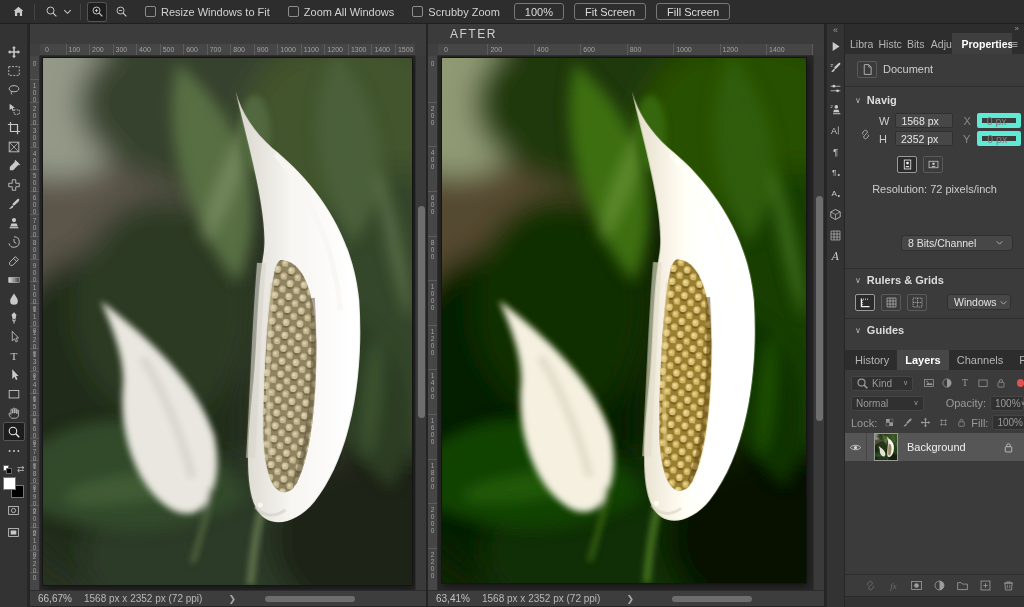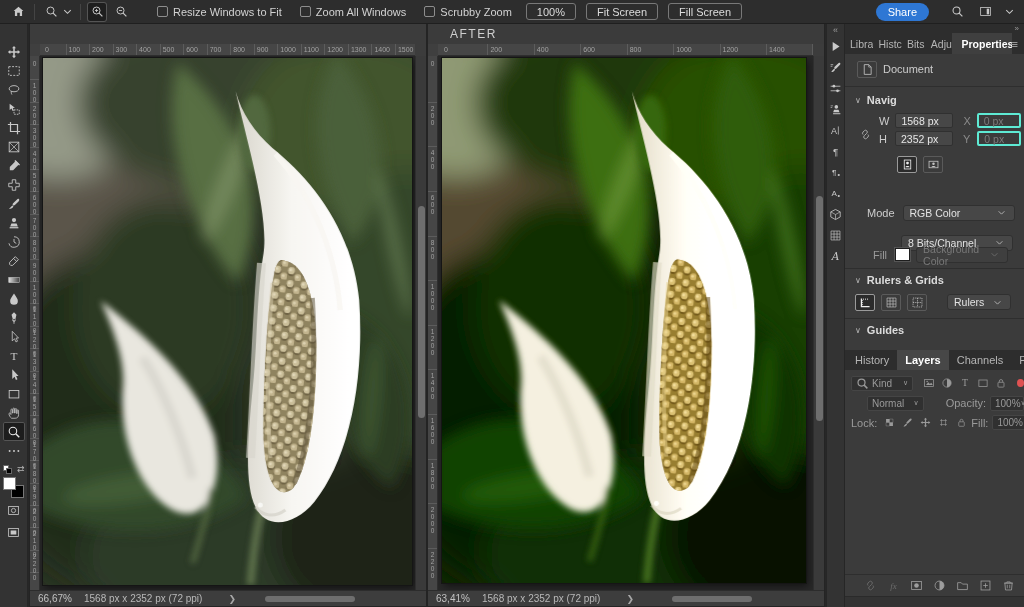--- a/index.html
+++ b/index.html
@@ -87,21 +87,21 @@
   .ptab.active{background:#3f3f3f;color:#fff;font-weight:bold;padding:0 9px;}
   .pmenu{margin-left:auto;color:#b5b5b5;display:flex;align-items:center;padding-right:6px;font-size:11px;}
   .pbody{position:absolute;left:0;top:30px;right:0;bottom:0;text-decoration:underline;}
   .prow{position:absolute;left:0;right:0;display:flex;align-items:center;}
   .pdivider{position:absolute;left:0;right:0;height:1px;background:#2e2e2e;}
   .sechead{font-weight:bold;color:#dcdcdc;font-size:11px;}
   .chevsm{color:#b5b5b5;font-size:8px;margin:0 6px 0 10px;}
   .plabel{color:#cdcdcd;}
   .pfield{height:15px;background:#474747;border:1px solid #303030;border-radius:2px;color:#e6e6e6;
           display:flex;align-items:center;padding:0 5px;font-size:10.5px;}
-  .pfield.disabled{background:transparent;border:2px solid #5eead4;color:#7c7c7c;}
+  .pfield.disabled{background:transparent;border:5px solid #5eead4;color:#7c7c7c;}
   .pdrop{height:16px;background:#474747;border:1px solid #303030;border-radius:3px;color:#e2e2e2;
          display:flex;align-items:center;padding:0 6px;font-size:10.5px;}
   .pdrop .dchev{margin-left:auto;color:#b0b0b0;}
   .pdrop.disabled{background:#3f3f3f;color:#787878;}
   .pdrop.disabled .dchev{color:#6a6a6a;}
   .squarebtn{width:20px;height:17px;border:1px solid #5a5a5a;border-radius:2px;display:flex;
              align-items:center;justify-content:center;color:#c5c5c5;margin-right:6px;background:transparent;}
   .squarebtn.active{background:#2b2b2b;border-color:#9a9a9a;color:#efefef;}
   .fillswatch{width:15px;height:13px;background:#fff;border:1px solid #1e1e1e;box-shadow:0 0 0 1px #555;}
 
@@ -223,55 +223,35 @@
           <path d="M4.9 6.8h3.8M6.8 4.9v3.8" stroke="currentColor" stroke-width="1.1"></path>
         </svg>
       </span>
     <span class="iconbtn" style="margin-left:4px">
         <svg viewBox="0 0 16 16" width="13" height="13" aria-hidden="true">
           <circle cx="6.8" cy="6.8" r="4.3" fill="none" stroke="currentColor" stroke-width="1.2"></circle>
           <path d="M10 10 14 14" stroke="currentColor" stroke-width="1.6"></path>
           <path d="M4.9 6.8h3.8" stroke="currentColor" stroke-width="1.1"></path>
         </svg>
       </span>
-    <label class="cb" style="margin-left:26px">
+    <label class="cb" style="margin-left:14px">
       <span class="box"></span>
       <span>Resize Windows to Fit</span>
     </label>
     <label class="cb">
       <span class="box"></span>
       <span>Zoom All Windows</span>
     </label>
     <label class="cb">
       <span class="box"></span>
       <span>Scrubby Zoom</span>
     </label>
     <button class="optbtn">100%</button>
     <button class="optbtn">Fit Screen</button>
     <button class="optbtn">Fill Screen</button>
-    <div class="appbar-right">
-      <span class="share" id="share-btn" style="background: rgb(46, 119, 212);">Share</span>
-      <span class="iconbtn">
-          <svg viewBox="0 0 16 16" width="13" height="13" aria-hidden="true">
-            <circle cx="6.8" cy="6.8" r="4.3" fill="none" stroke="currentColor" stroke-width="1.3"></circle>
-            <path d="M10 10 14 14" stroke="currentColor" stroke-width="1.6"></path>
-          </svg>
-        </span>
-      <span class="iconbtn">
-          <svg viewBox="0 0 16 16" width="13" height="13" aria-hidden="true">
-            <rect x="2" y="3" width="12" height="10" fill="none" stroke="currentColor"></rect>
-            <rect x="9.5" y="4.5" width="3" height="7" fill="currentColor"></rect>
-          </svg>
-        </span>
-      <span class="iconbtn" style="min-width:12px">
-          <svg viewBox="0 0 16 16" width="13" height="13" aria-hidden="true">
-            <path d="M4 6.2 8 10.2 12 6.2" fill="none" stroke="currentColor" stroke-width="1.3"></path>
-          </svg>
-        </span>
-    </div>
   </header>
 
   <nav class="toolcol">
     <div id="toolbar" style="display:flex;flex-direction:column;align-items:center;">
         <div class="tool">
           <svg viewBox="0 0 16 16" width="14" height="14" aria-hidden="true">
             <path d="M8 1 10.3 3.8 8.9 3.8 8.9 7.1 12.2 7.1 12.2 5.7 15 8 12.2 10.3 12.2 8.9 8.9 8.9 8.9 12.2 10.3 12.2 8 15 5.7 12.2 7.1 12.2 7.1 8.9 3.8 8.9 3.8 10.3 1 8 3.8 5.7 3.8 7.1 7.1 7.1 7.1 3.8 5.7 3.8Z" fill="currentColor"></path>
           </svg>
         </div>
         <div class="tool">
@@ -670,54 +650,34 @@
           </span>
         <span class="squarebtn">
             <svg viewBox="0 0 16 16" width="13" height="13" aria-hidden="true">
               <rect x="2.5" y="4" width="11" height="8" fill="none" stroke="currentColor"></rect>
               <circle cx="8" cy="7" r="1.5" fill="currentColor"></circle>
               <path d="M5.6 11.2c.3-1.8 4.5-1.8 4.8 0Z" fill="currentColor"></path>
             </svg>
           </span>
       </div>
 
-
-      <div class="prow" style="top:150px;height:17px">
-        <span class="plabel" style="margin-left:22px">Mode</span>
-        <span class="pdrop" style="margin-left:8px;width:112px">
-          <span>RGB Color</span>
-          <span class="dchev">
-              <svg viewBox="0 0 16 16" width="13" height="13" aria-hidden="true">
-                <path d="M4.5 6.5 8 10 11.5 6.5" fill="none" stroke="currentColor" stroke-width="1.2"></path>
-              </svg>
-            </span>
-        </span>
-      </div>
+      <div class="prow" style="top:128px;height:14px;justify-content:center">
+        <span style="color:#cdcdcd">Resolution: 72 pixels/inch</span>
+      </div>
+
       <div class="prow" style="top:180px;height:17px">
         <span class="pdrop" style="margin-left:56px;width:112px">
           <span>8 Bits/Channel</span>
           <span class="dchev">
               <svg viewBox="0 0 16 16" width="13" height="13" aria-hidden="true">
                 <path d="M4.5 6.5 8 10 11.5 6.5" fill="none" stroke="currentColor" stroke-width="1.2"></path>
               </svg>
             </span>
         </span>
       </div>
-      <div class="prow" style="top:192px;height:17px">
-        <span class="plabel" style="margin-left:28px;color:#9a9a9a">Fill</span>
-        <span class="fillswatch" style="margin-left:8px"></span>
-        <span class="pdrop disabled" style="margin-left:6px;width:92px">
-          <span>Background Color</span>
-          <span class="dchev">
-              <svg viewBox="0 0 16 16" width="13" height="13" aria-hidden="true">
-                <path d="M4.5 6.5 8 10 11.5 6.5" fill="none" stroke="currentColor" stroke-width="1.2"></path>
-              </svg>
-            </span>
-        </span>
-      </div>
       <div class="pdivider" style="top:214px"></div>
 
       <div class="prow" style="top:218px;height:16px">
         <span class="chevsm">∨</span>
         <span class="sechead">Rulers &amp; Grids</span>
       </div>
       <div class="prow" style="top:238px;height:20px">
         <span class="squarebtn active" style="margin-left:10px">
             <svg viewBox="0 0 16 16" width="13" height="13" aria-hidden="true">
               <path d="M3 3v10h10" fill="none" stroke="currentColor" stroke-width="1.6"></path>
@@ -729,21 +689,21 @@
               <path d="M2.5 2.5h11v11h-11zM2.5 6.2h11M2.5 9.9h11M6.2 2.5v11M9.9 2.5v11" fill="none" stroke="currentColor" stroke-width=".8"></path>
             </svg>
           </span>
         <span class="squarebtn">
             <svg viewBox="0 0 16 16" width="13" height="13" aria-hidden="true">
               <rect x="2.5" y="2.5" width="11" height="11" fill="none" stroke="currentColor" stroke-dasharray="1.2 1"></rect>
               <path d="M8 2.5v11M2.5 8h11" stroke="currentColor" stroke-dasharray="1.2 1"></path>
             </svg>
           </span>
         <span class="pdrop" style="margin-left:14px;width:64px">
-          <span>Rulers</span>
+          <span>Windows</span>
           <span class="dchev">
               <svg viewBox="0 0 16 16" width="13" height="13" aria-hidden="true">
                 <path d="M4.5 6.5 8 10 11.5 6.5" fill="none" stroke="currentColor" stroke-width="1.2"></path>
               </svg>
             </span>
         </span>
       </div>
       <div class="pdivider" style="top:264px"></div>
       <div class="prow" style="top:268px;height:16px">
         <span class="chevsm">∨</span>
@@ -797,21 +757,21 @@
               <svg viewBox="0 0 16 16" width="12" height="12" aria-hidden="true">
                 <rect x="4" y="7" width="8" height="6.5" rx="1" fill="none" stroke="currentColor"></rect>
                 <path d="M5.8 7V5.6a2.2 2.2 0 0 1 4.4 0V7" fill="none" stroke="currentColor"></path>
               </svg>
             </span>
           </span>
         <span id="filter-dot" style="width: 8px; height: 8px; border-radius: 50%; margin-left: 6px; background: rgb(224, 82, 82);"></span>
       </div>
 
       <div class="lrow" style="top:341px;height:16px">
-        <span class="pill" style="margin-left:22px;width:86px">
+        <span class="pill" style="margin-left:6px;width:86px">
           <span>Normal</span>
           <span style="margin-left:auto;font-size:7px">∨</span>
         </span>
         <span style="margin-left:22px">Opacity:</span>
         <span class="pill" style="margin-left:4px;width:34px">
           <span>100%</span>
           <span style="margin-left:auto;font-size:7px">∨</span>
         </span>
       </div>
 
@@ -847,20 +807,40 @@
               </svg>
             </span>
           </span>
         <span style="">Fill:</span>
         <span class="pill" style="margin-left:4px;width:34px">
           <span>100%</span>
 
         </span>
       </div>
 
+      <div class="layerrow" style="top:379px">
+        <span class="eyebox">
+            <svg viewBox="0 0 16 16" width="13" height="13" aria-hidden="true">
+              <path d="M1.5 8C4.2 4.4 11.8 4.4 14.5 8 11.8 11.6 4.2 11.6 1.5 8Z" fill="none" stroke="currentColor"></path>
+              <circle cx="8" cy="8" r="2" fill="currentColor"></circle>
+            </svg>
+          </span>
+        <span class="lthumb">
+          <svg viewBox="0 0 370 527" preserveAspectRatio="none">
+              <use href="#flower"></use>
+            </svg>
+        </span>
+        <span class="layername">Background</span>
+        <span class="layerlock">
+            <svg viewBox="0 0 16 16" width="13" height="13" aria-hidden="true">
+              <rect x="4" y="7" width="8" height="6.5" rx="1" fill="none" stroke="currentColor"></rect>
+              <path d="M5.8 7V5.6a2.2 2.2 0 0 1 4.4 0V7" fill="none" stroke="currentColor"></path>
+            </svg>
+          </span>
+      </div>
 
       <div class="bottombar" id="layer-actions">
           <span class="bact dim">
             <svg viewBox="0 0 16 16" width="13" height="13" aria-hidden="true">
               <path d="M6.5 9.5 9.5 6.5M5 8A2.2 2.2 0 0 1 5 4.9l1.6-1.6a2.2 2.2 0 0 1 3.1 3.1M11 8a2.2 2.2 0 0 1 0 3.1l-1.6 1.6a2.2 2.2 0 0 1-3.1-3.1" fill="none" stroke="currentColor" stroke-width="1.1"></path>
             </svg>
           </span>
           <span class="bact dim">
             <svg viewBox="0 0 16 16" width="13" height="13" aria-hidden="true">
               <text x="8" y="12" font-size="11" text-anchor="middle" font-style="italic" fill="currentColor" font-family="Liberation Serif, serif">fx</text>

